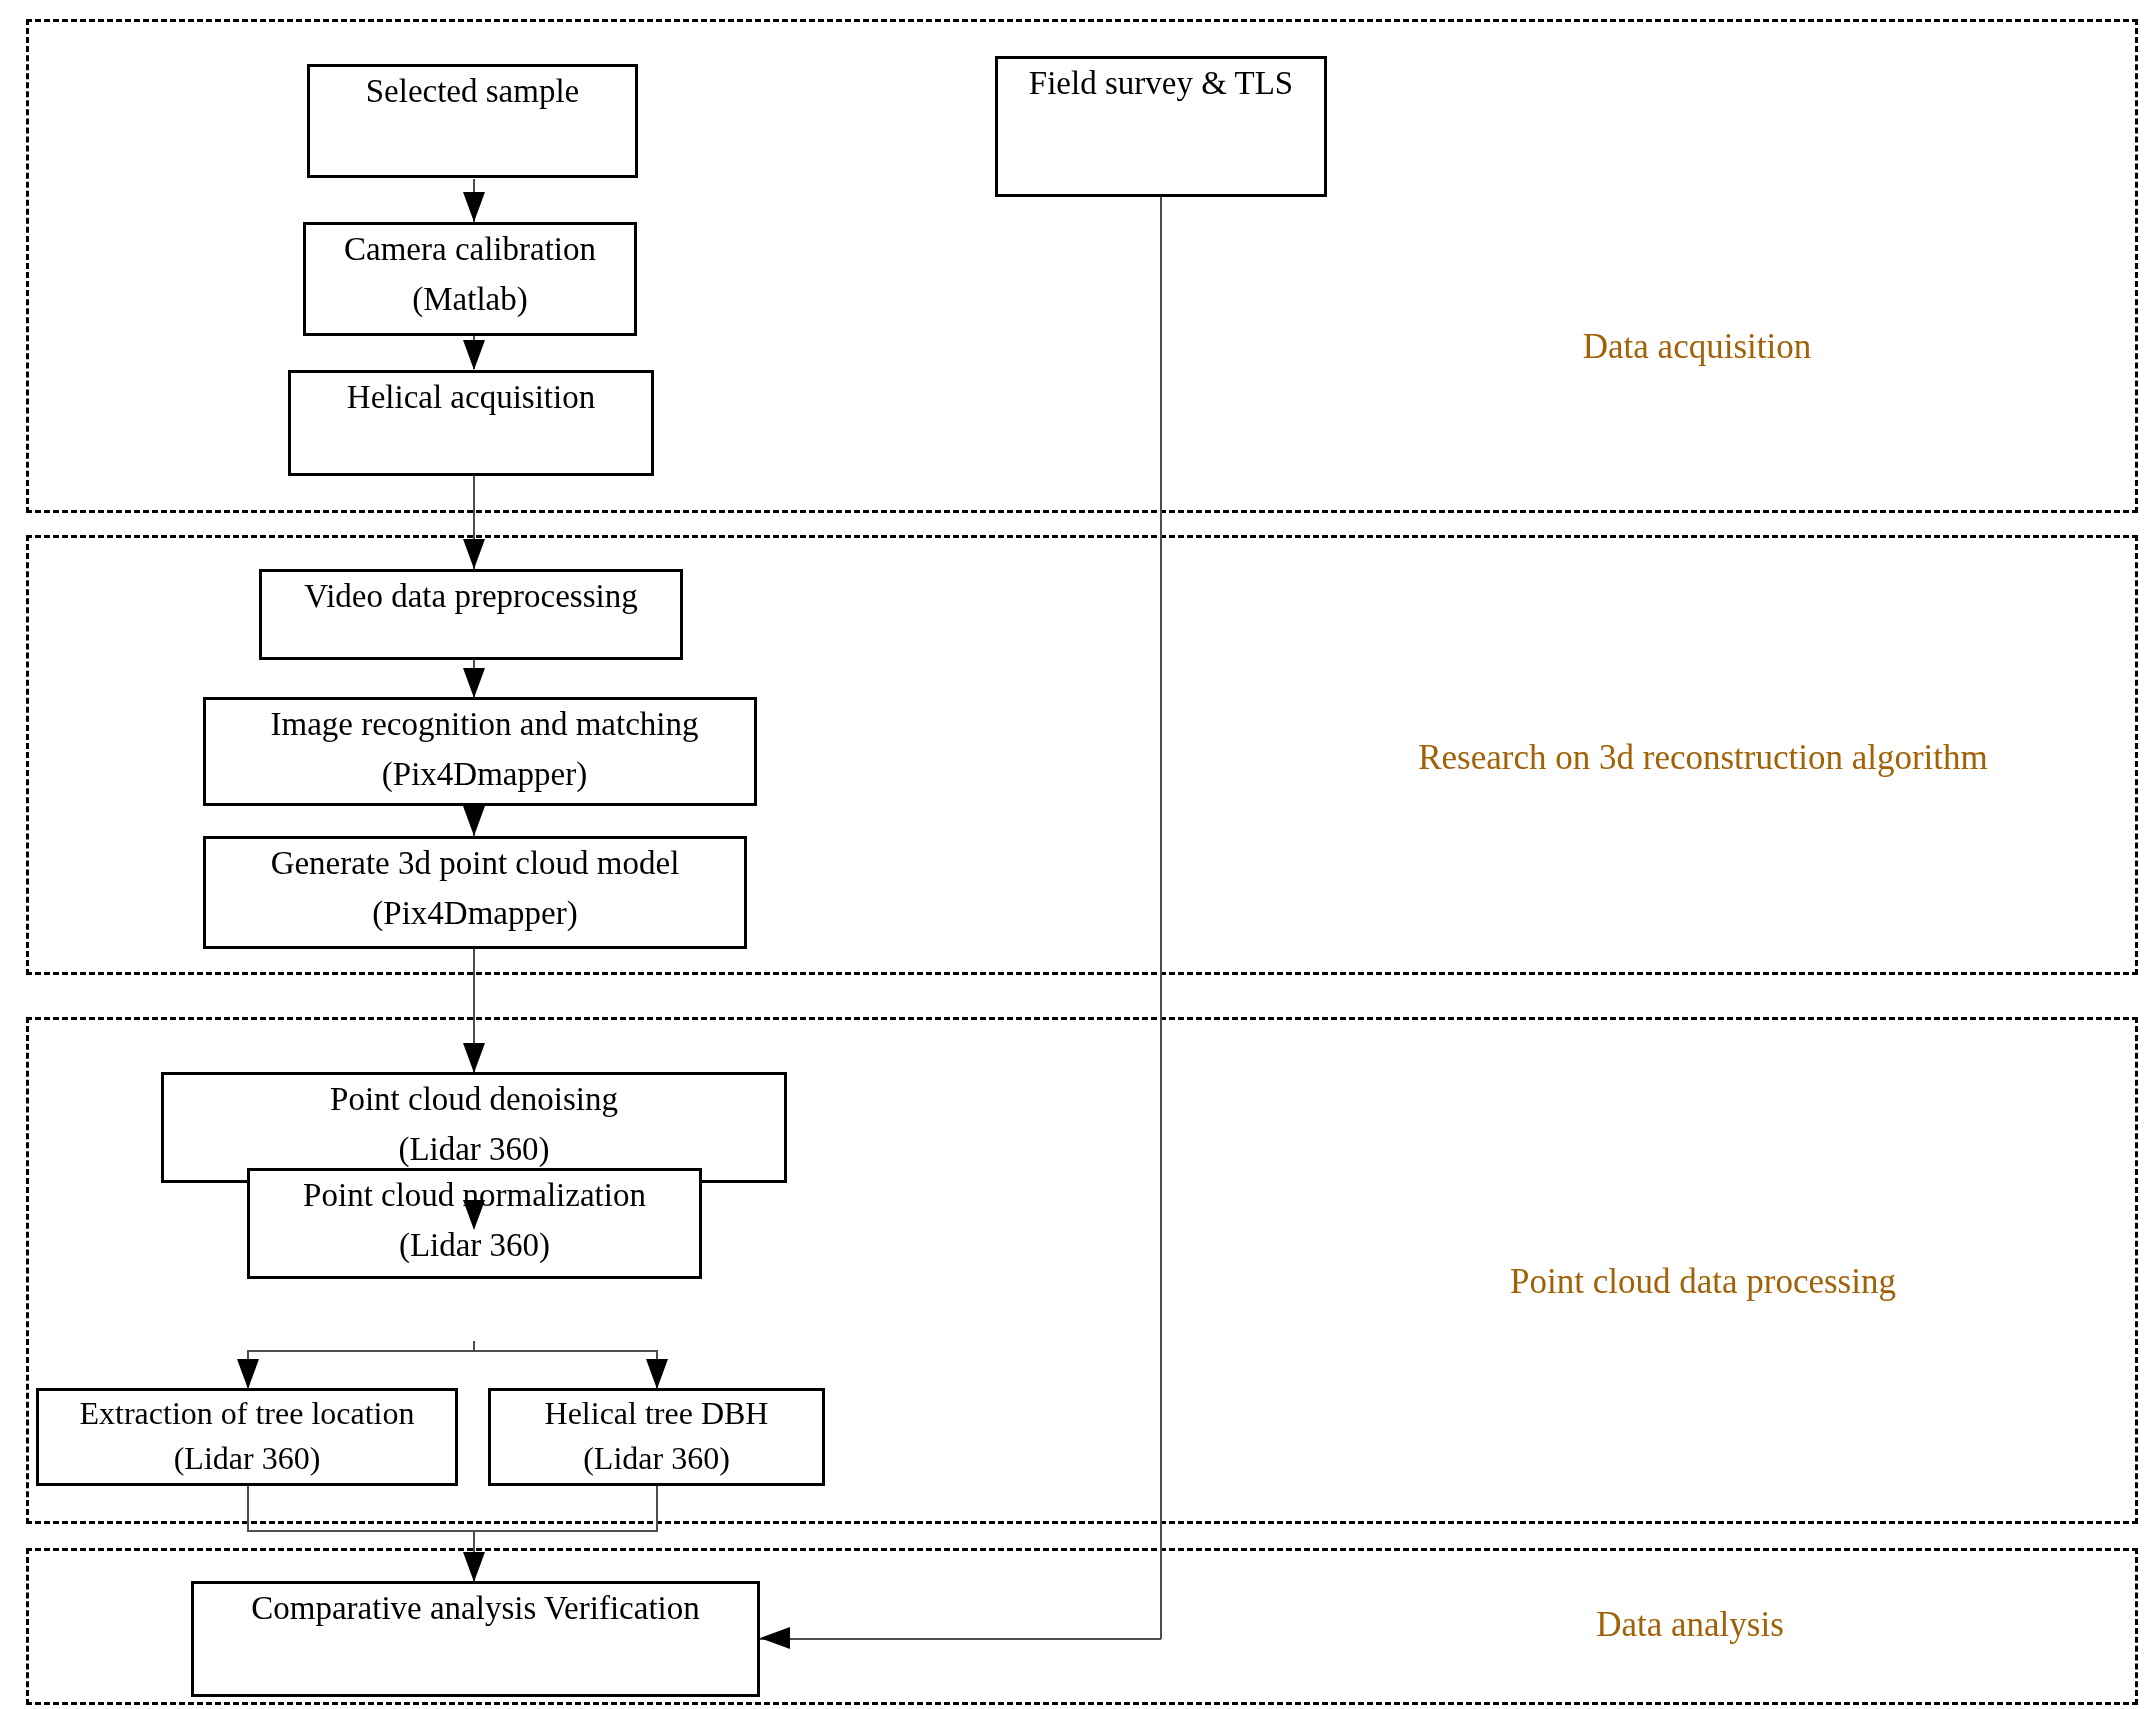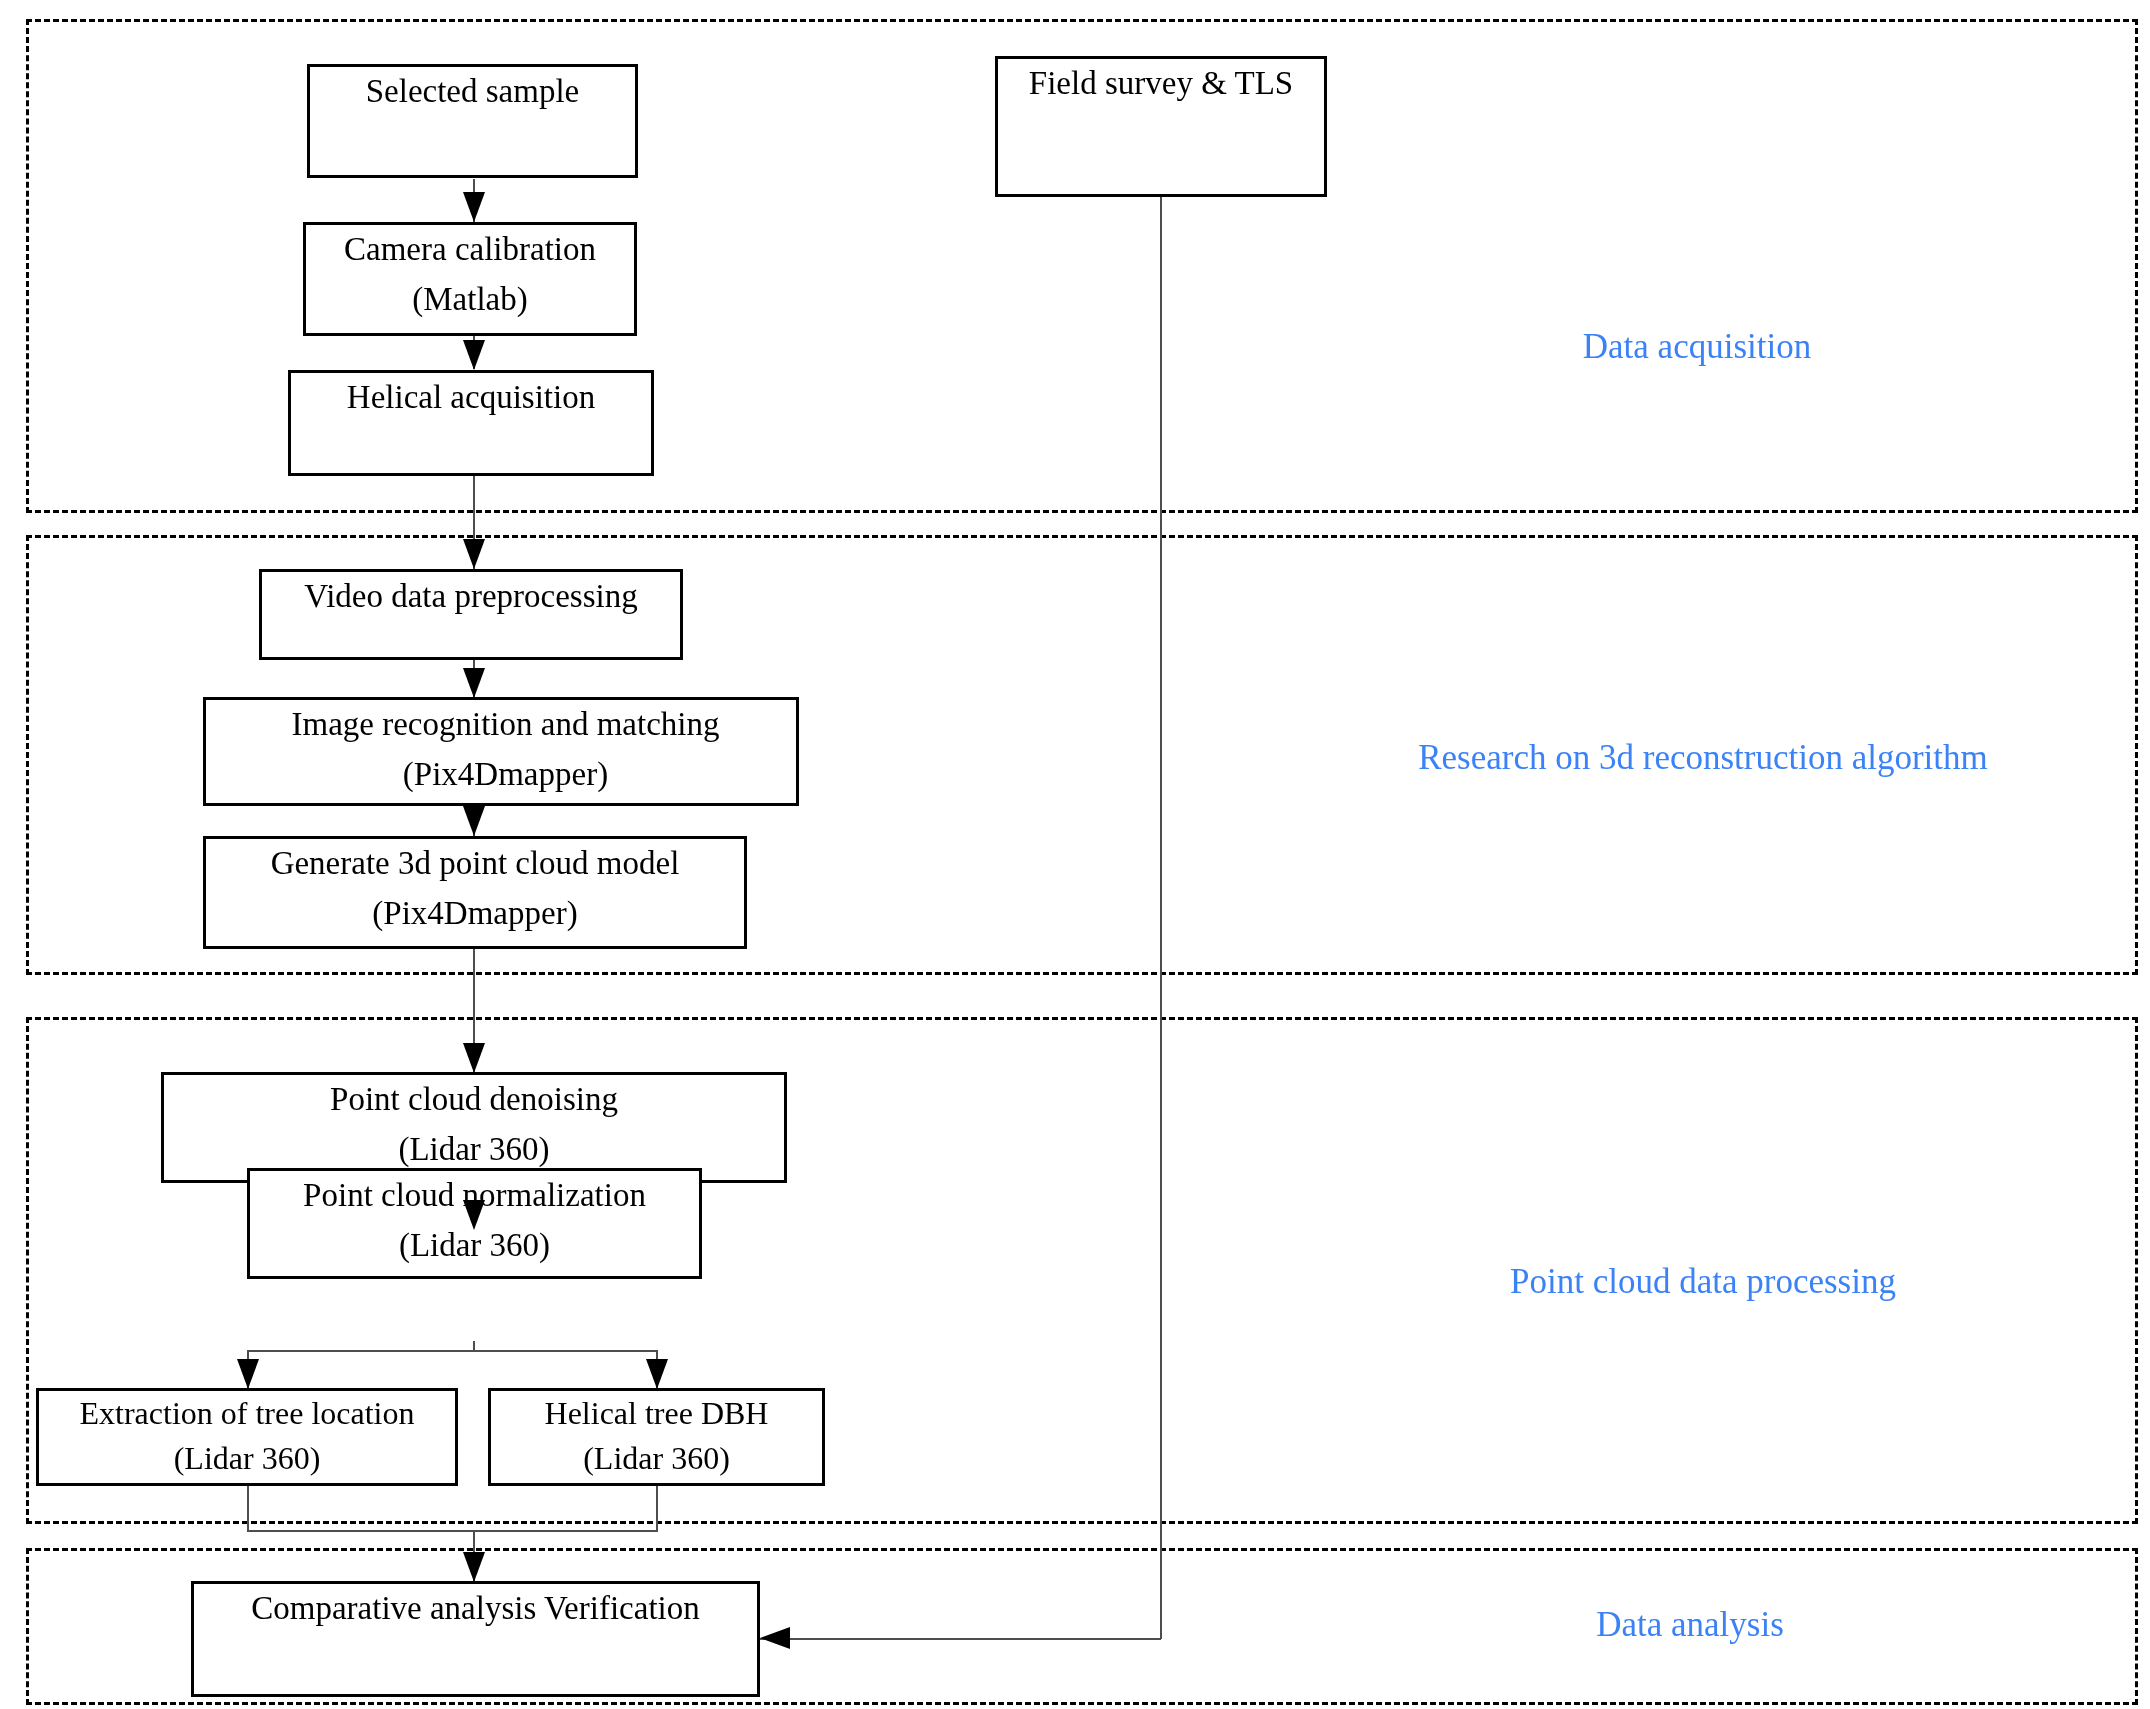--- a/index.html
+++ b/index.html
@@ -16,21 +16,21 @@
   .section {
     position: absolute;
     border: 3.2px dashed #000;
     background: transparent;
   }
   .slabel {
     position: absolute;
     transform: translate(-50%, -50%);
     font-size: 35px;
     white-space: nowrap;
-    color: #3b82f6;
+    color: #a16207;
   }
   .box {
     position: absolute;
     border: 3.2px solid #000;
     background: #ffffff;
     display: flex;
     flex-direction: column;
     align-items: center;
     justify-content: flex-start;
     text-align: center;
@@ -115,21 +115,21 @@
   </div>
 
   <div class="box" style="left:995px; top:56px; width:332px; height:141px;">
     <span>Field survey &amp; TLS</span>
   </div>
 
   <div class="box" style="left:259px; top:569px; width:424px; height:91px;">
     <span>Video data preprocessing</span>
   </div>
 
-  <div class="box" style="left:203px; top:697px; width:596px; height:109px;padding-left:9px;">
+  <div class="box" style="left:203px; top:697px; width:554px; height:109px;padding-left:9px;">
     <span>Image recognition and matching</span>
     <span>(Pix4Dmapper)</span>
   </div>
 
   <div class="box" style="left:203px; top:836px; width:544px; height:113px;">
     <span>Generate 3d point cloud model</span>
     <span>(Pix4Dmapper)</span>
   </div>
 
   <div class="box" style="left:161px; top:1072px; width:626px; height:111px;">

